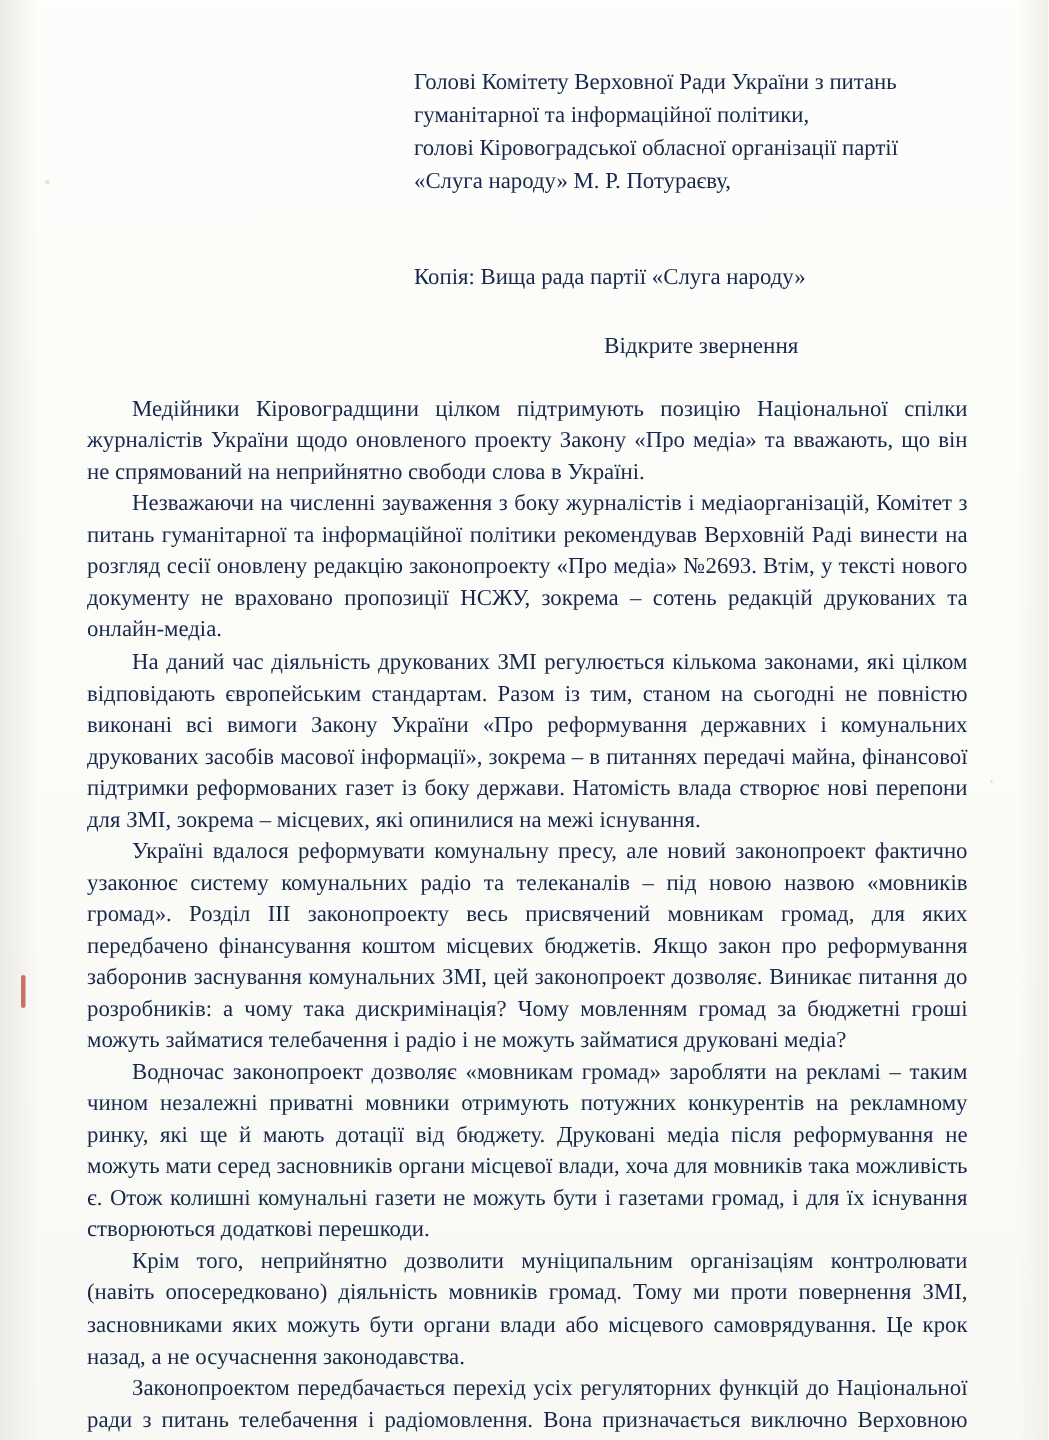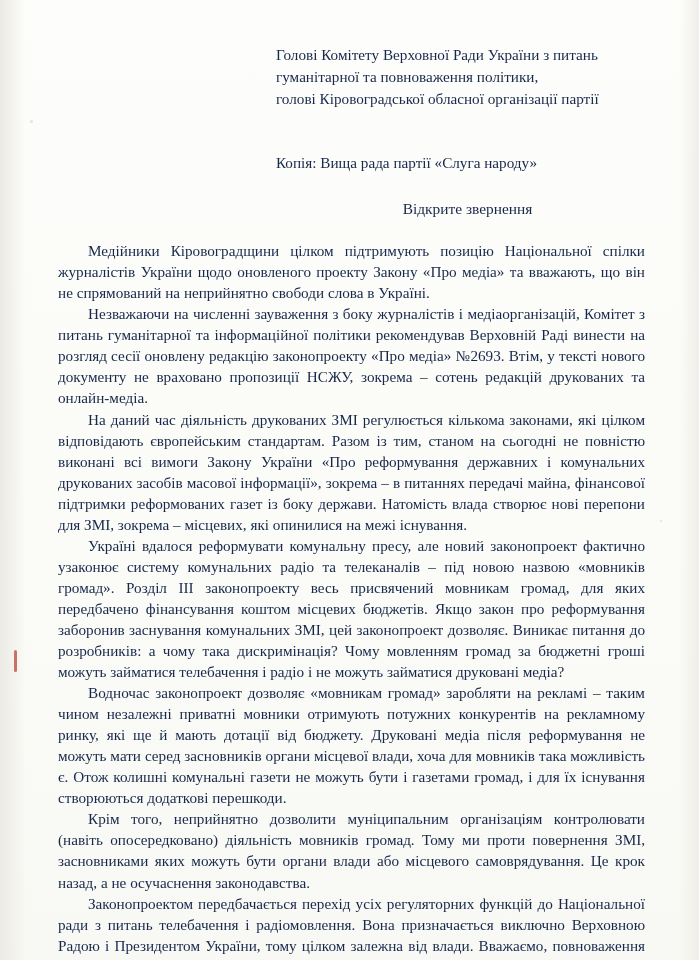--- a/index.html
+++ b/index.html
@@ -94,22 +94,23 @@
 <body>
 
 <div class="page">
 
   <div class="mark-left"></div>
   <div class="speck" style="left:30px;top:120px;width:3px;height:3px;"></div>
   <div class="speck" style="left:660px;top:520px;width:2px;height:2px;"></div>
 
   <div class="addressee">
     <p>Голові Комітету Верховної Ради України з питань</p>
-    <p>гуманітарної  та повноваження політики,</p>
+    <p>гуманітарної  та інформаційної політики,</p>
     <p>голові Кіровоградської обласної організації партії</p>
+    <p>«Слуга народу» М. Р. Потураєву,</p>
   </div>
 
   <div class="copy-line">Копія: Вища рада партії «Слуга народу»</div>
 
   <div class="doc-title">Відкрите звернення</div>
 
   <div class="body-text">
     <p>Медійники Кіровоградщини цілком підтримують позицію Національної спілки журналістів України щодо оновленого проекту Закону «Про медіа» та вважають, що він не спрямований на неприйнятно свободи слова в Україні.</p>
     <p>Незважаючи на численні зауваження з боку журналістів і медіаорганізацій, Комітет з питань гуманітарної та інформаційної політики рекомендував Верховній Раді винести на розгляд сесії оновлену редакцію законопроекту «Про медіа» №2693. Втім, у тексті нового документу не враховано пропозиції НСЖУ, зокрема – сотень редакцій друкованих та онлайн-медіа.</p>
     <p>На даний час діяльність друкованих ЗМІ регулюється кількома законами, які цілком відповідають європейським стандартам. Разом із тим, станом на сьогодні не повністю виконані всі вимоги Закону України «Про реформування державних і комунальних друкованих засобів масової інформації», зокрема – в питаннях передачі майна, фінансової підтримки реформованих газет із боку держави. Натомість влада створює нові перепони для ЗМІ, зокрема – місцевих, які опинилися на межі існування.</p>

